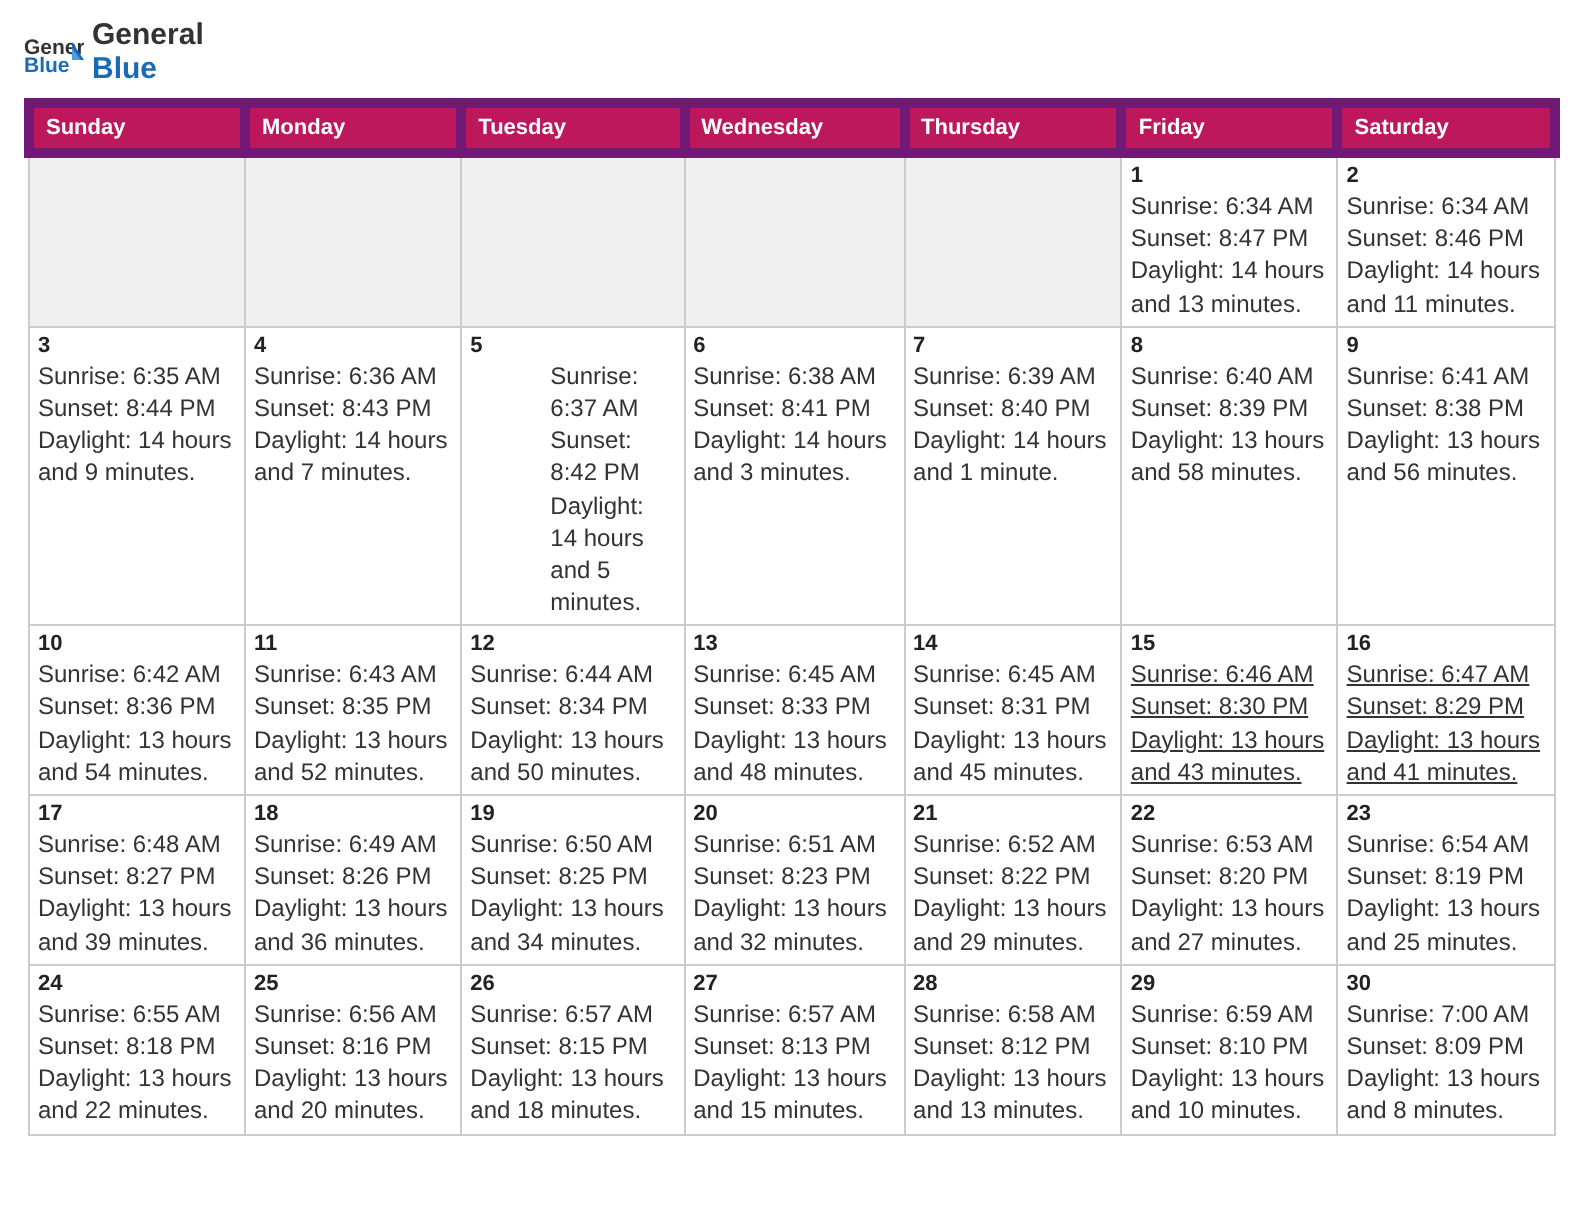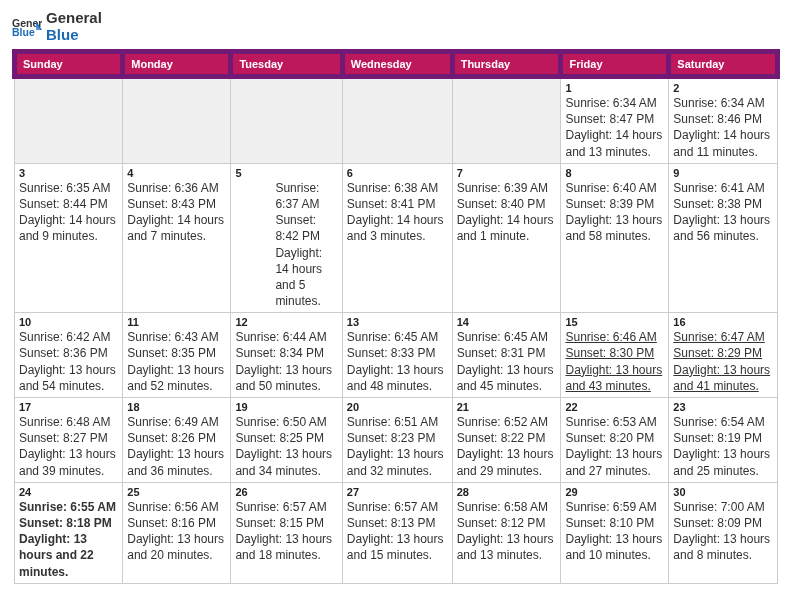--- a/index.html
+++ b/index.html
@@ -269,21 +269,21 @@
           <td>
             <div class="day-num">23</div>
             <div class="day-info" style="white-space: pre-line;">Sunrise: 6:54 AM
 Sunset: 8:19 PM
 Daylight: 13 hours and 25 minutes.</div>
           </td>
         </tr>
         <tr>
           <td>
             <div class="day-num">24</div>
-            <div class="day-info" style="white-space: pre-line; font-weight: bold;">Sunrise: 6:55 AM
+            <div class="day-info" style="white-space: pre-line;">Sunrise: 6:55 AM
 Sunset: 8:18 PM
 Daylight: 13 hours and 22 minutes.</div>
           </td>
           <td>
             <div class="day-num">25</div>
             <div class="day-info" style="white-space: pre-line;">Sunrise: 6:56 AM
 Sunset: 8:16 PM
 Daylight: 13 hours and 20 minutes.</div>
           </td>
           <td>

